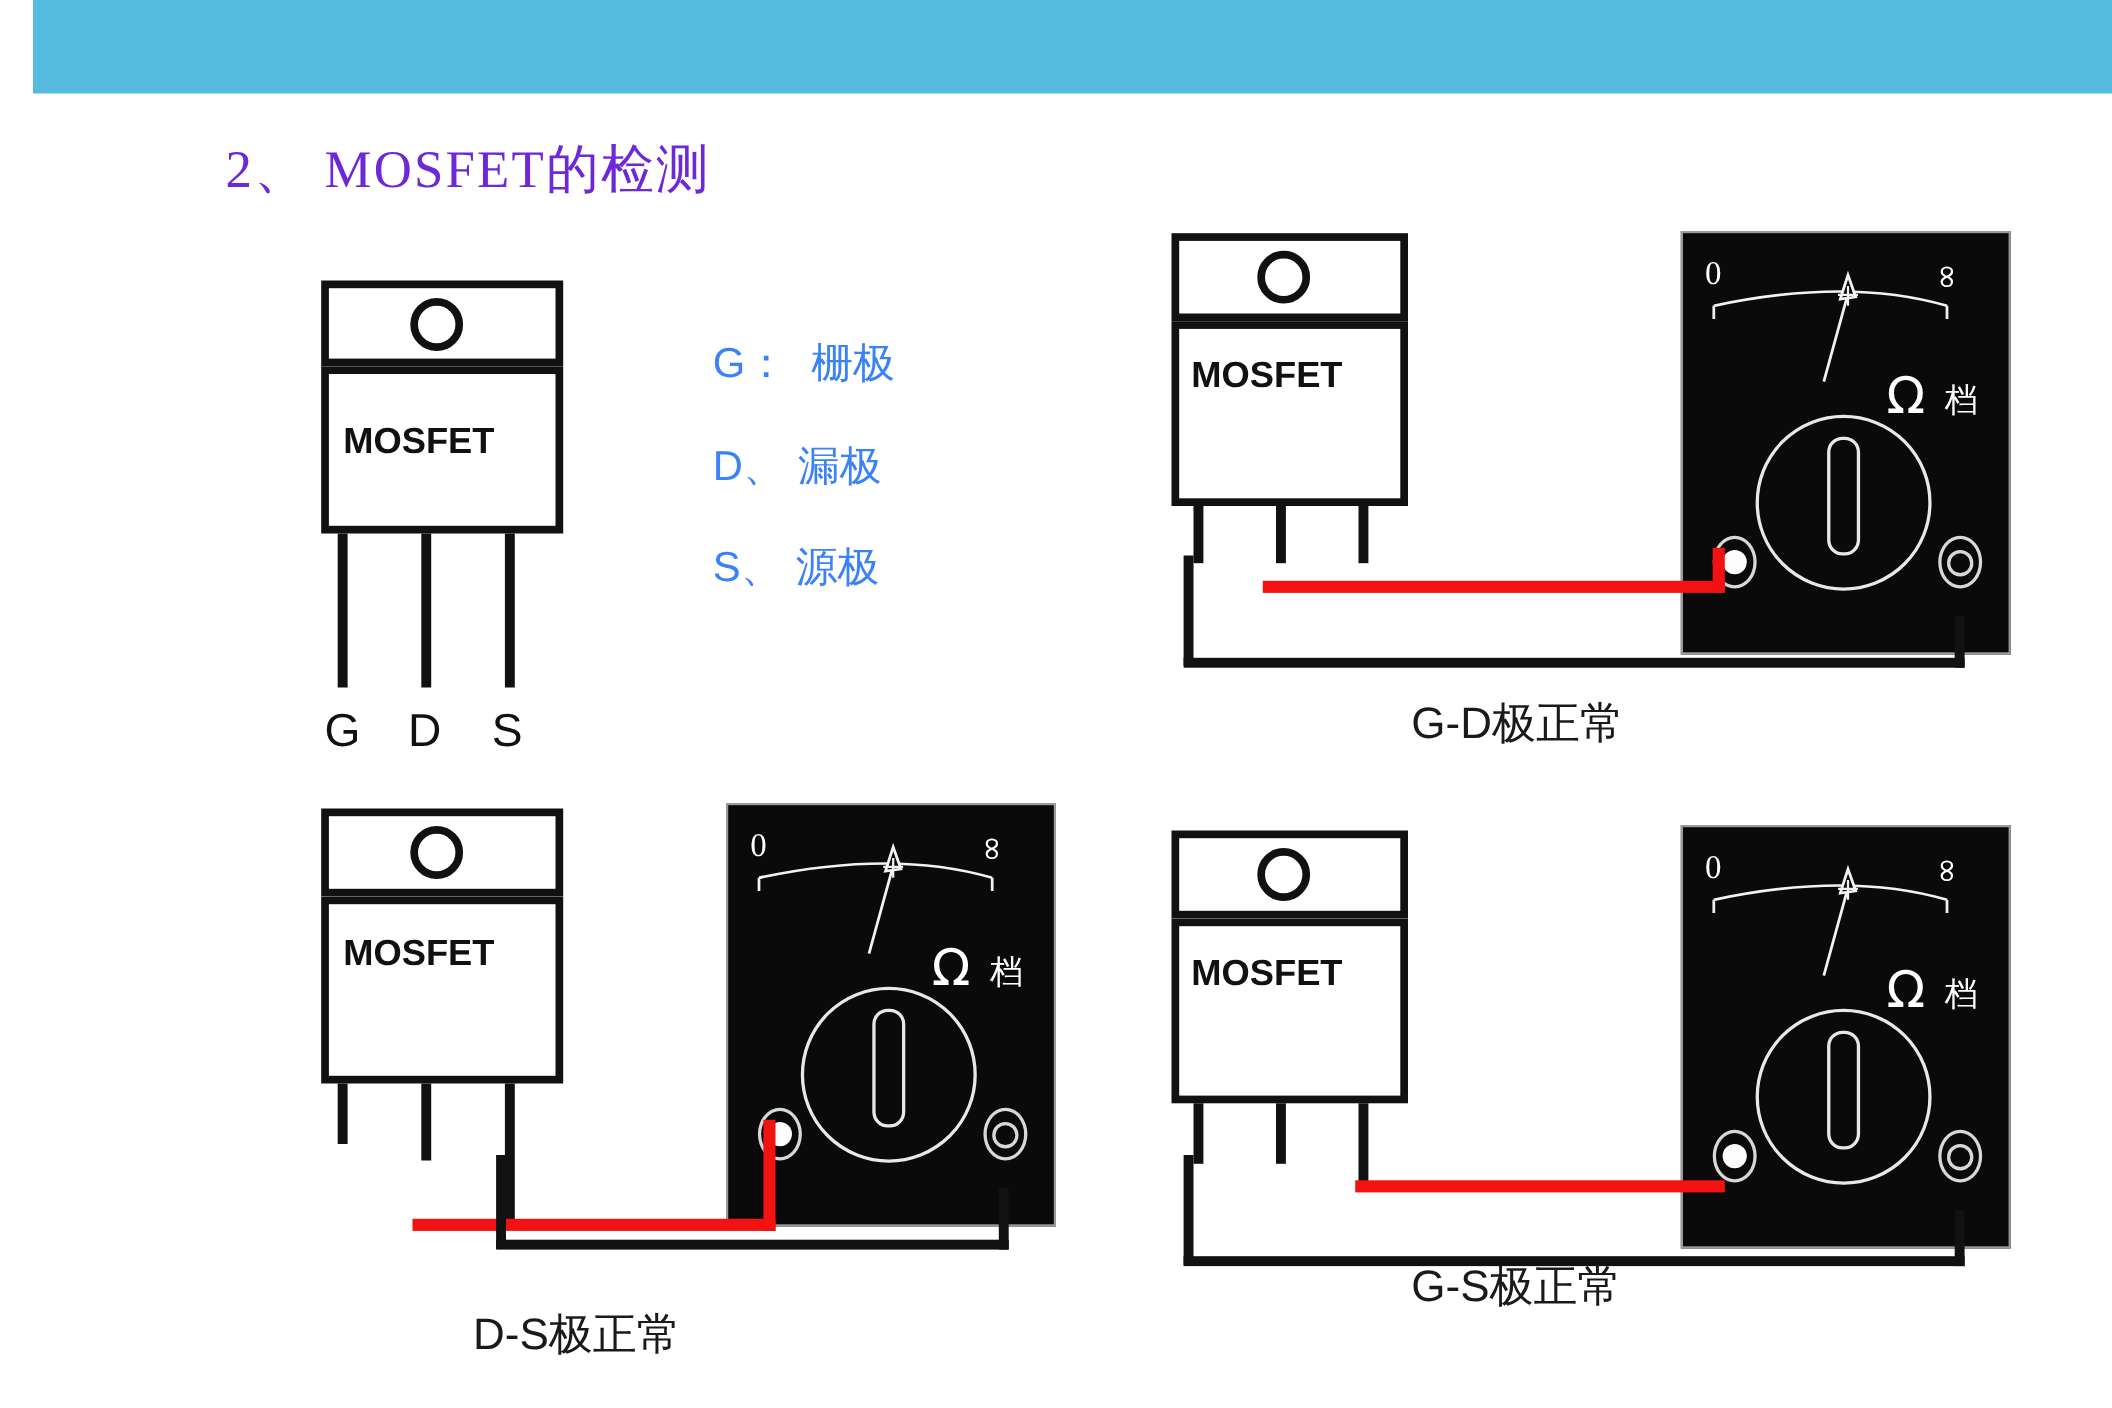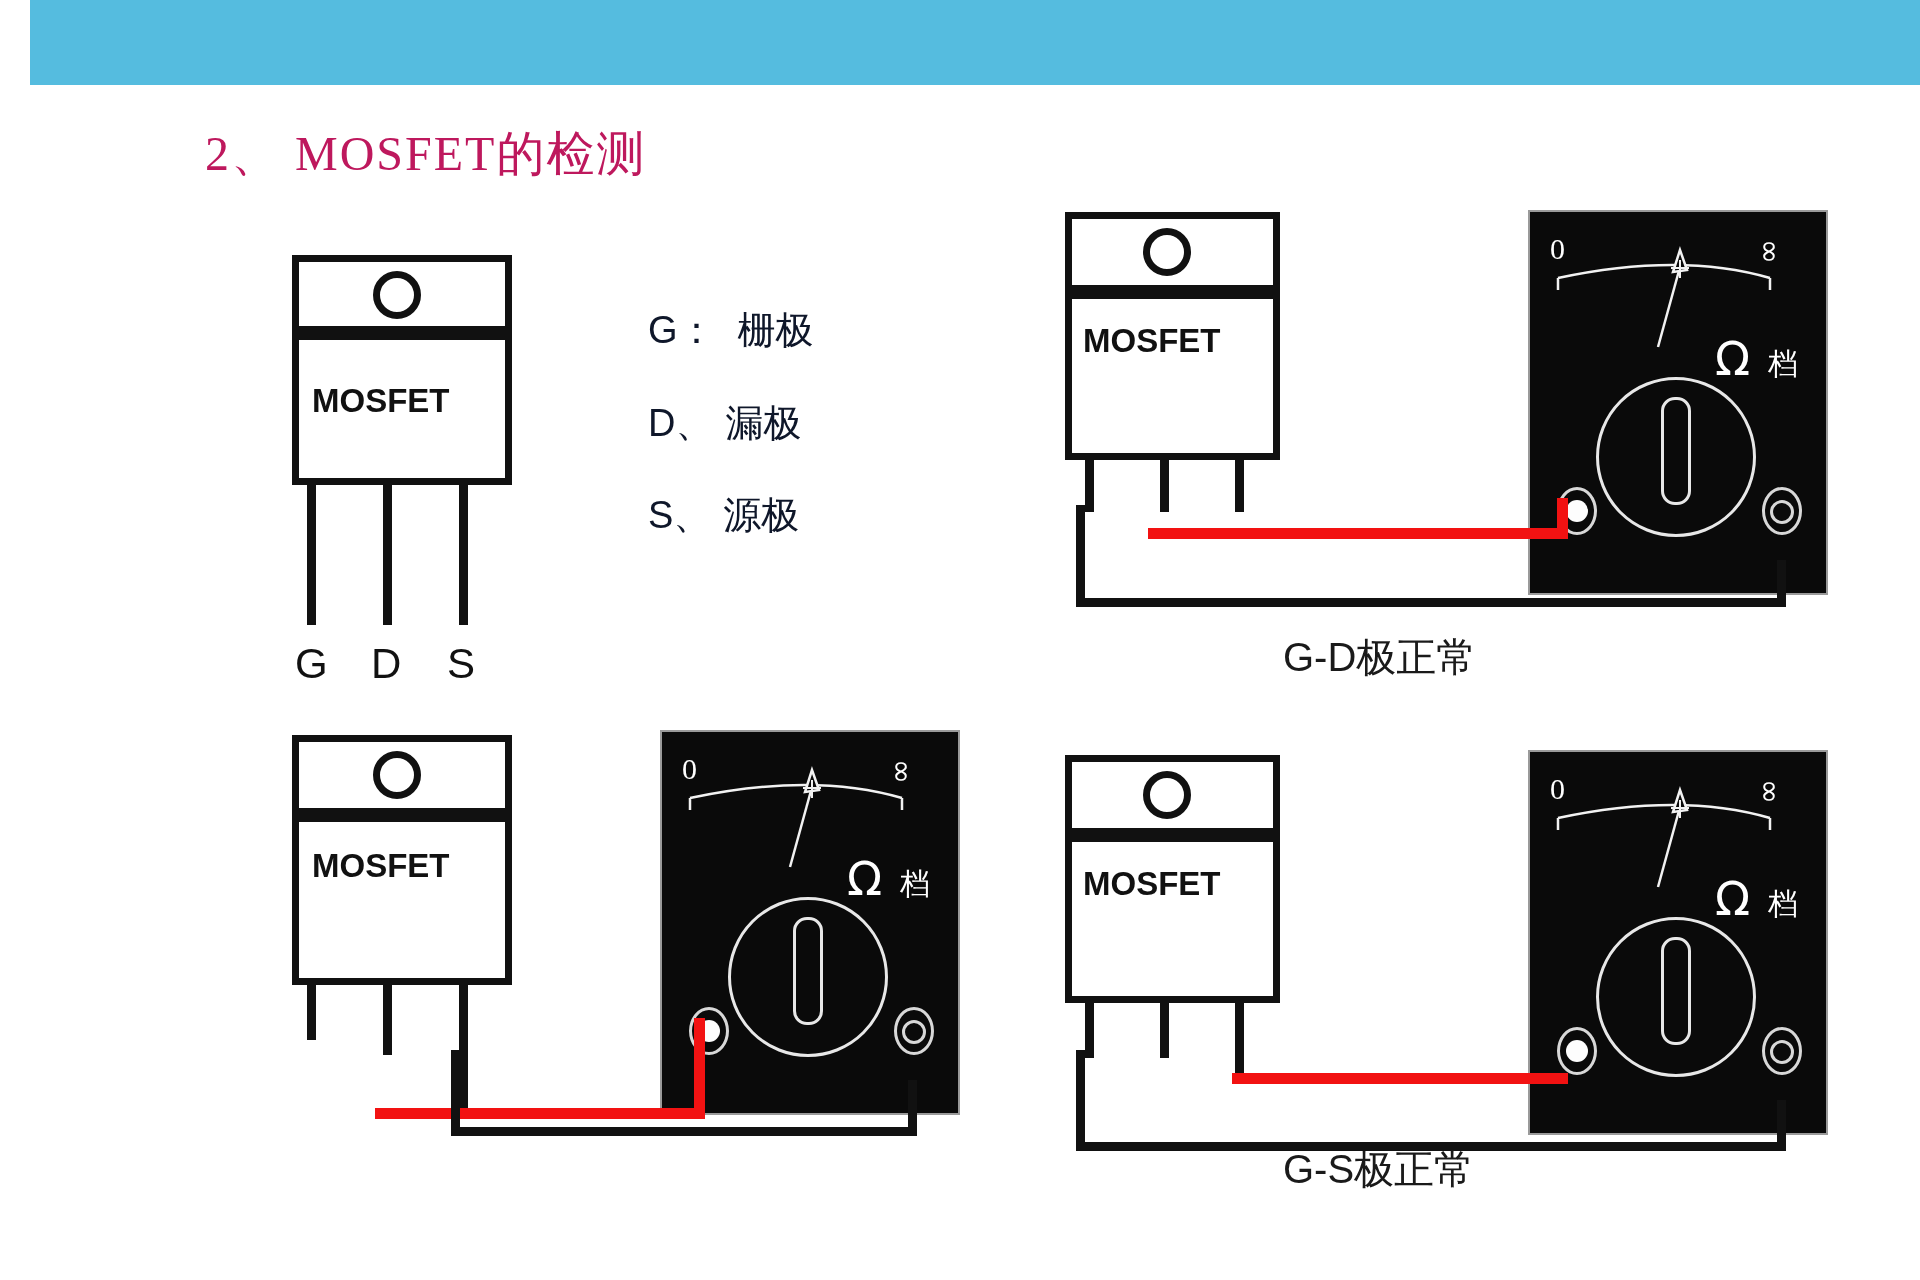--- a/index.html
+++ b/index.html
@@ -22,28 +22,28 @@
     width: 1890px;
     height: 85px;
     background: #55bcdf;
   }
   #title {
     position: absolute;
     left: 205px;
     top: 122px;
     font-family: "Liberation Serif", "DejaVu Serif", serif;
     font-size: 48px;
-    color: #be185d;
+    color: #6d28d9;
     letter-spacing: 2px;
     white-space: nowrap;
   }
   .legend-row {
     position: absolute;
     font-size: 38px;
-    color: #0f172a;
+    color: #3b82f6;
     white-space: nowrap;
     font-family: "Liberation Sans", "DejaVu Sans", sans-serif;
   }
   .caption {
     position: absolute;
     font-size: 40px;
     color: #1a1a1a;
     white-space: nowrap;
     font-family: "Liberation Sans", "DejaVu Sans", sans-serif;
   }
@@ -265,20 +265,21 @@
     <div class="terminal" style="left:232px; top:275px; width:40px; height:48px;"></div>
     <div class="terminal-dot-dark" style="left:240px; top:288px; width:24px; height:24px;"></div>
   </div>
 
   <div class="wire-r" style="left:375px; top:1108px; width:330px; height:11px;"></div>
   <div class="wire-r" style="left:694px; top:1018px; width:11px; height:101px;"></div>
   <div class="wire-b" style="left:451px; top:1050px; width:9px; height:85px;"></div>
   <div class="wire-b" style="left:451px; top:1127px; width:466px; height:9px;"></div>
   <div class="wire-b" style="left:908px; top:1080px; width:9px; height:56px;"></div>
 
+  <div class="caption" style="left:430px; top:1185px;">D-S极正常</div>
 
   <div class="pkg" style="left:1065px; top:755px; width:215px; height:248px;">
     <div class="pkg-top" style="width:215px; height:80px;"></div>
     <div class="pkg-hole" style="left:78px; top:16px; width:48px; height:48px;"></div>
     <div class="pkg-body" style="top:80px; width:215px; height:168px;"></div>
     <div class="pkg-name" style="left:18px; top:110px; font-size:33px;">MOSFET</div>
   </div>
   <div class="pkg-leg" style="left:1085px; top:1003px; width:9px; height:55px;"></div>
   <div class="pkg-leg" style="left:1160px; top:1003px; width:9px; height:55px;"></div>
   <div class="pkg-leg" style="left:1235px; top:1003px; width:9px; height:78px;"></div>

